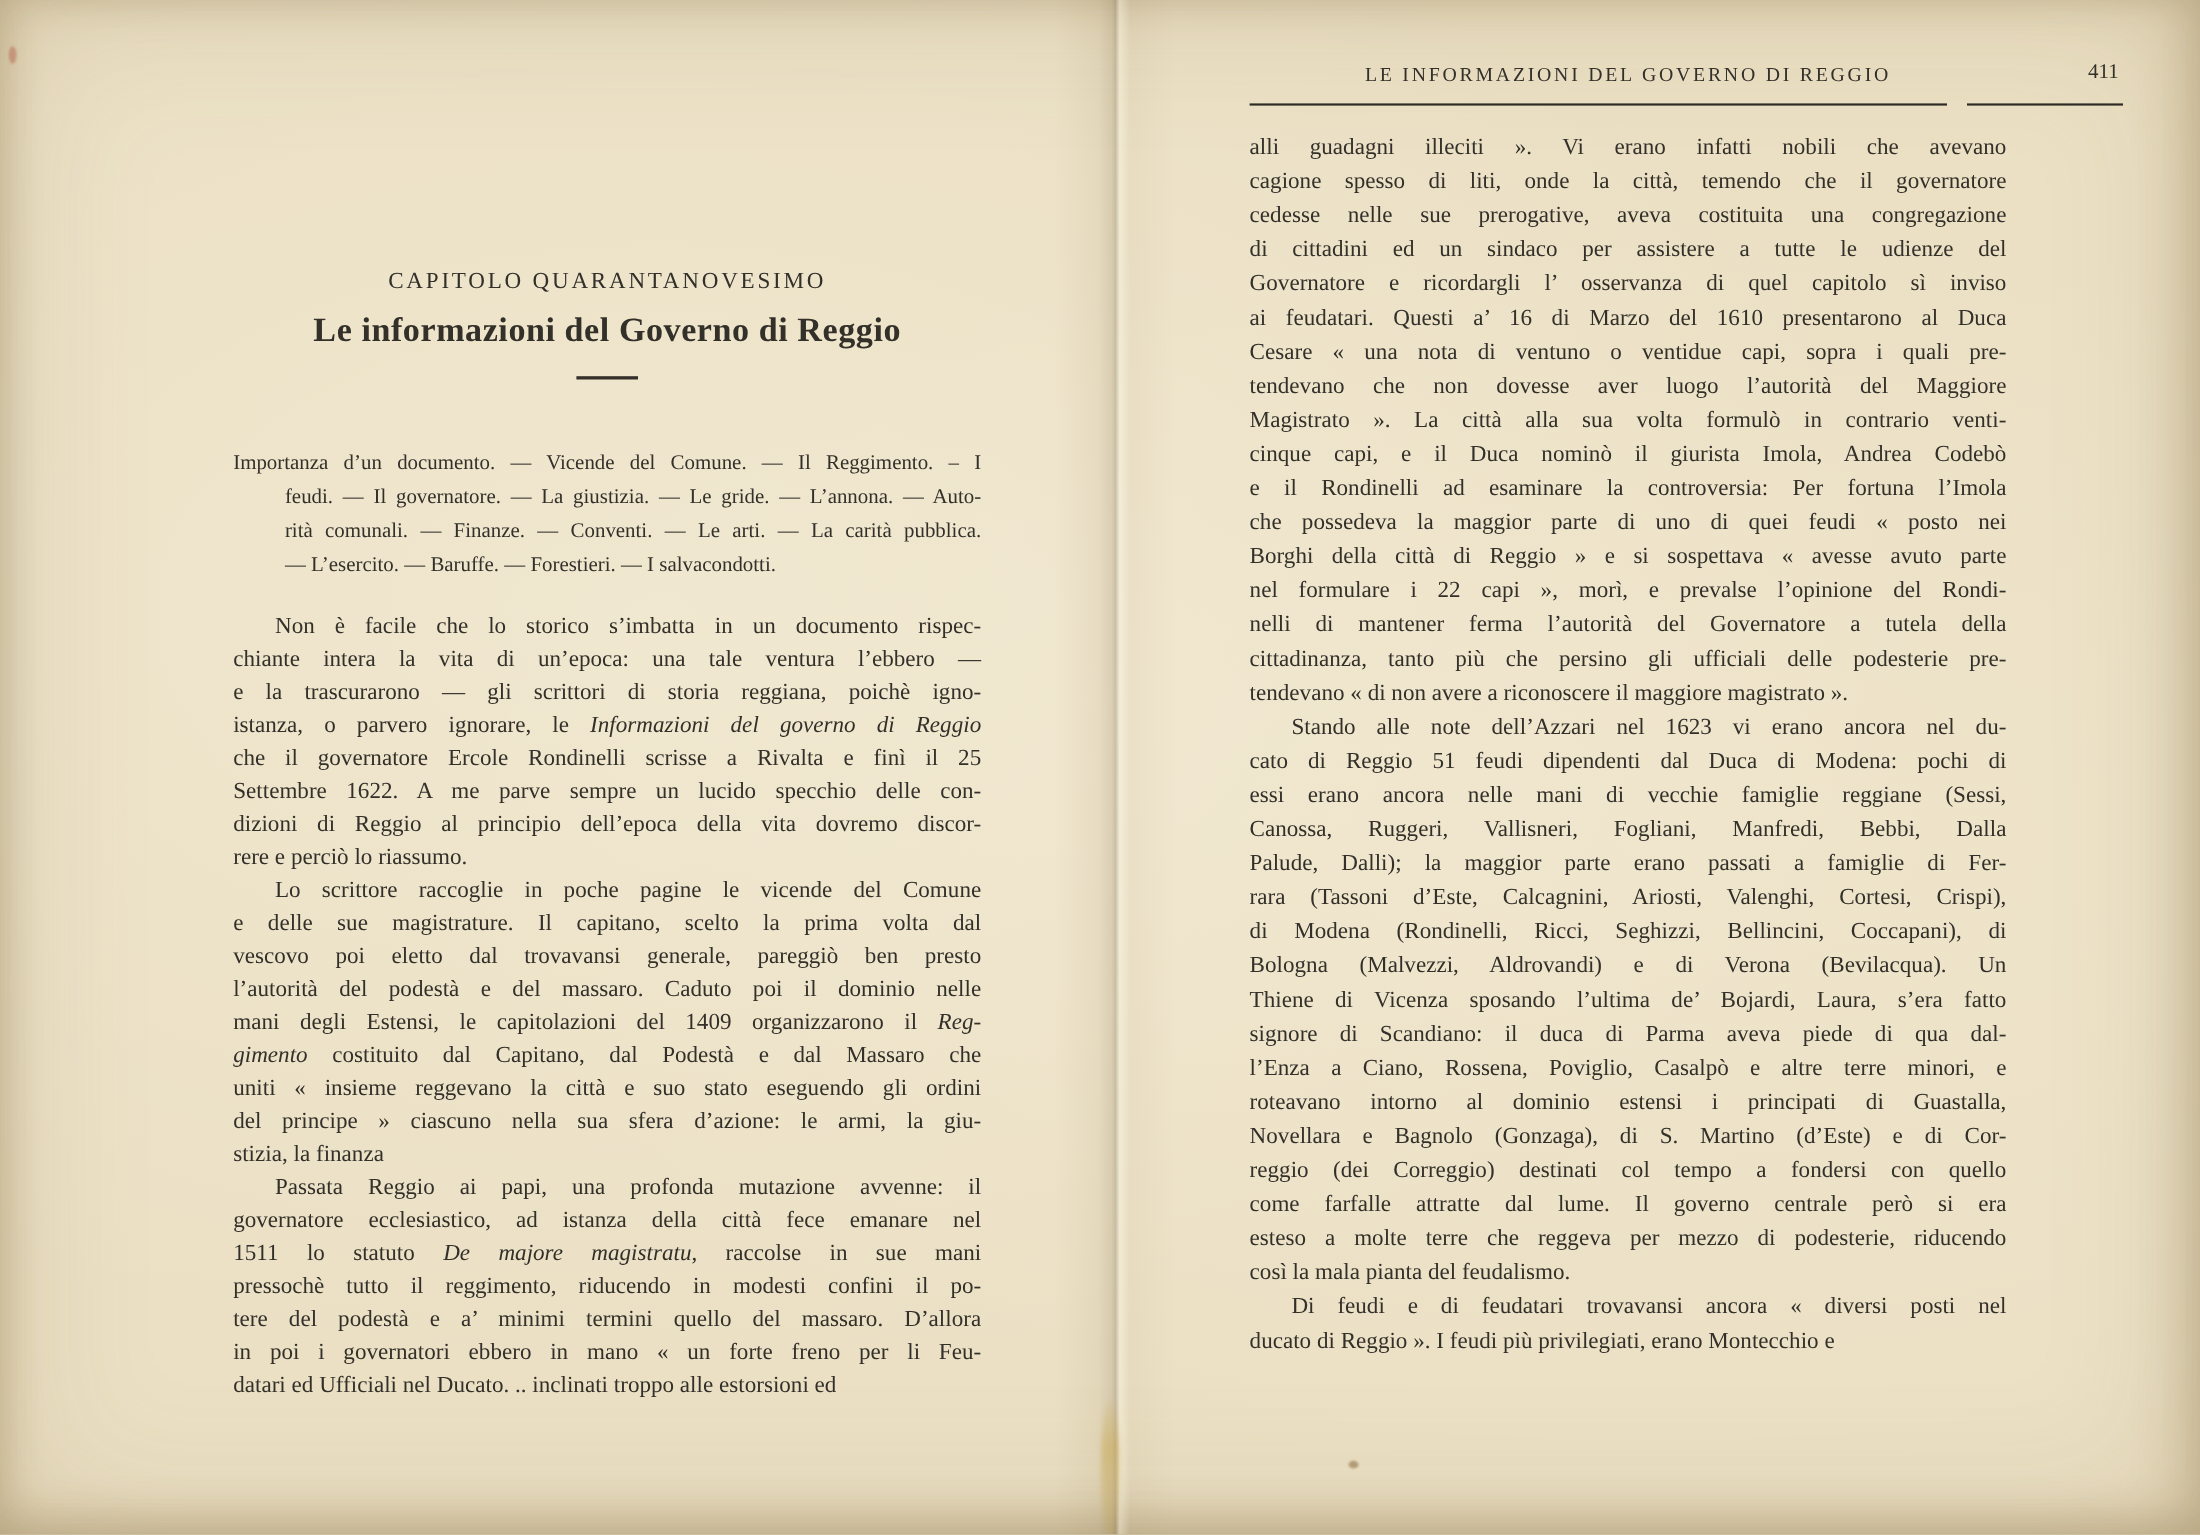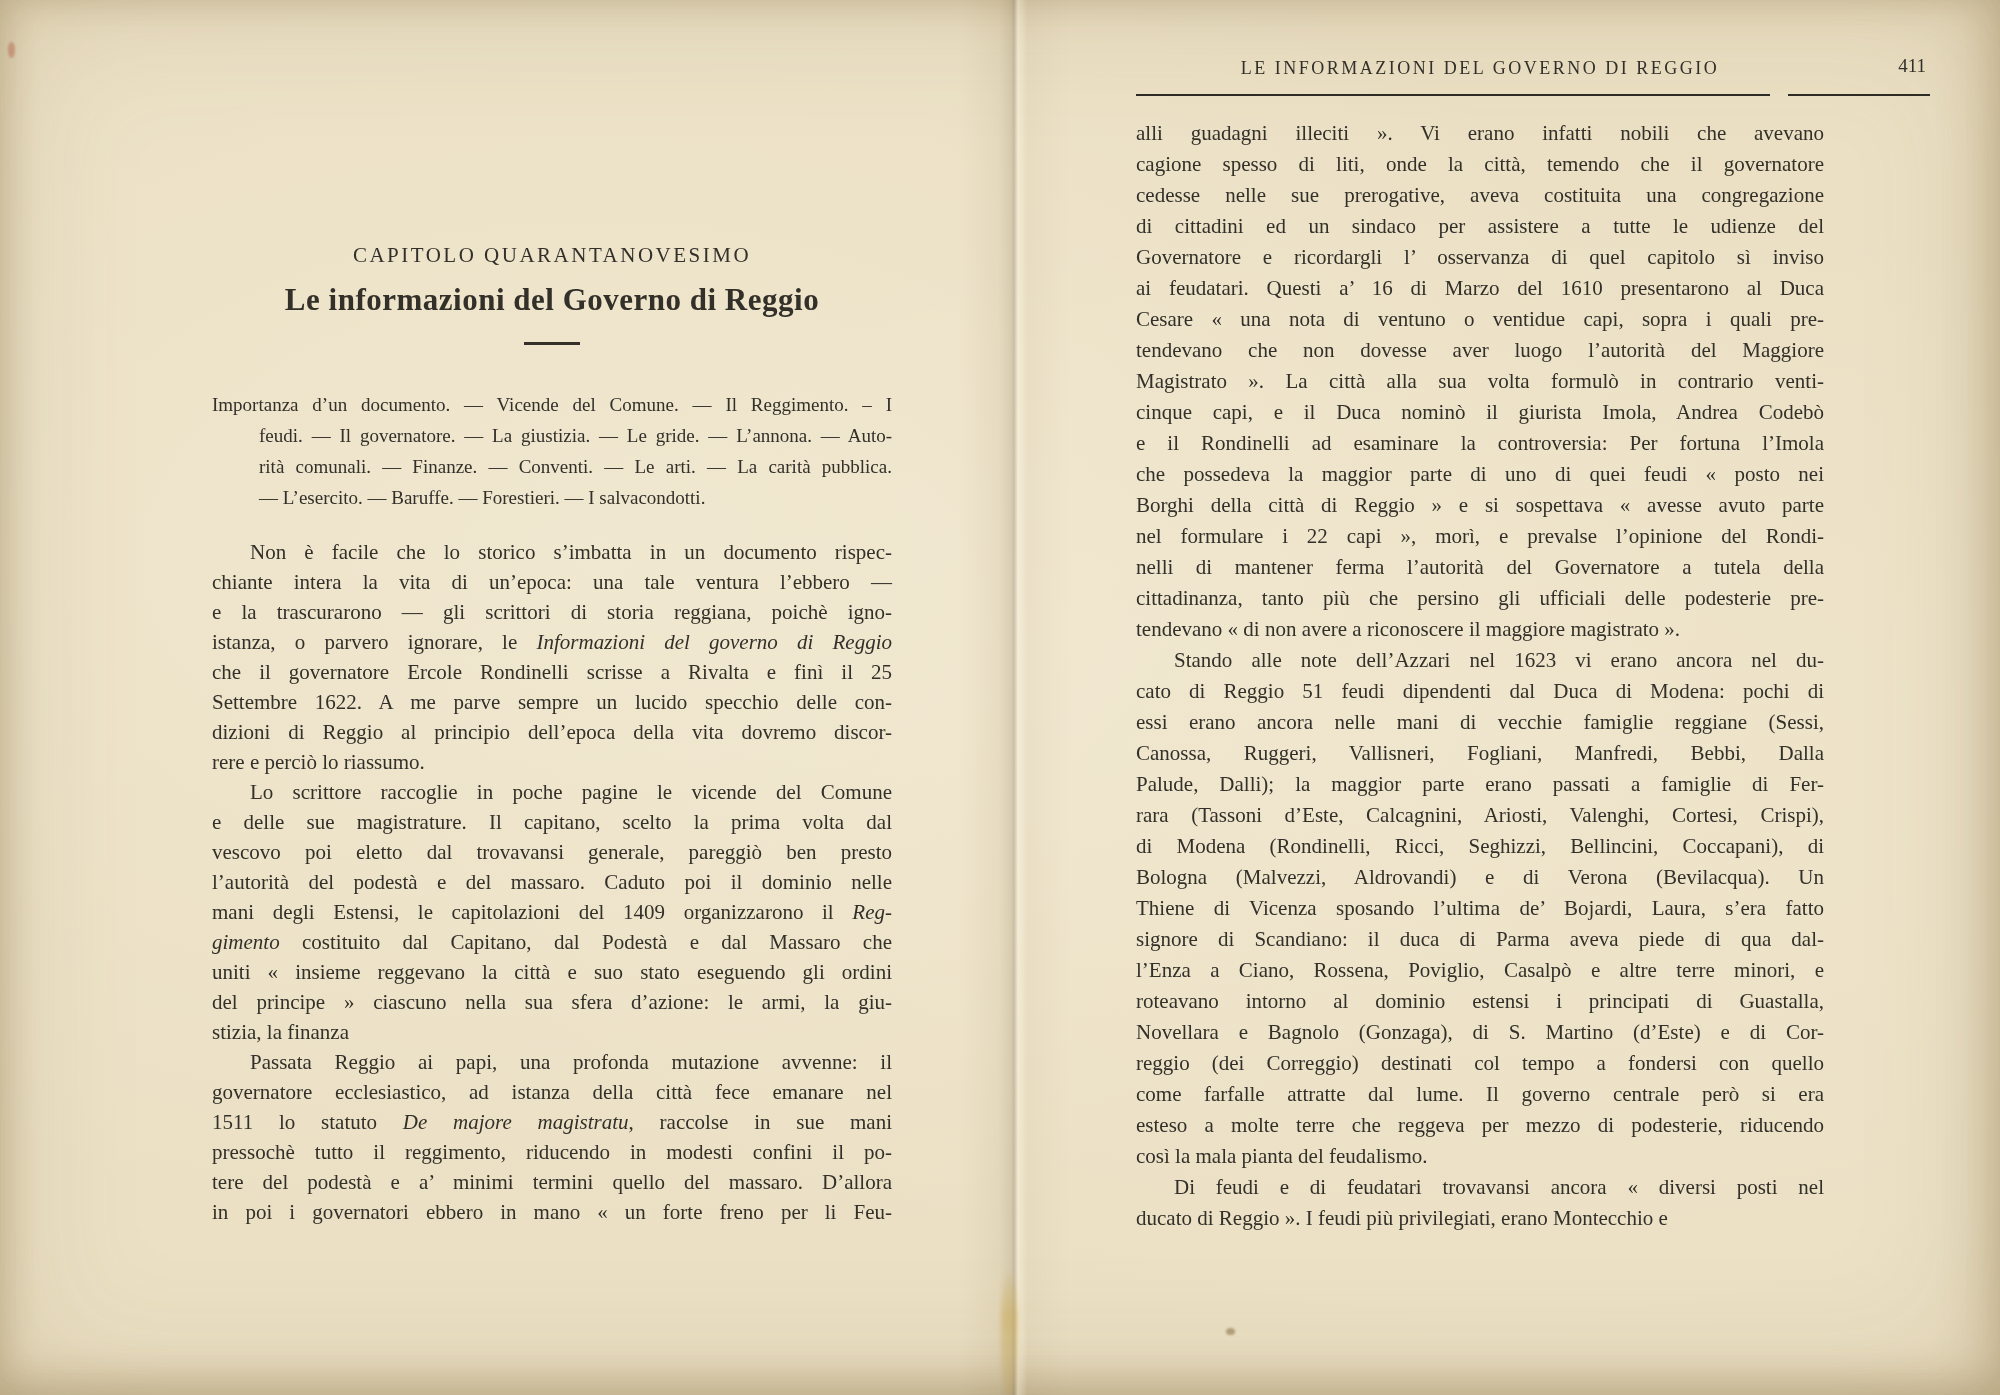--- a/index.html
+++ b/index.html
@@ -96,21 +96,21 @@
     letter-spacing: 0.5px;
     white-space: nowrap;
   }
   .title-divider {
     width: 56px;
     height: 3px;
     background: #35312a;
     margin: 24px auto 0 auto;
   }
   .summary {
-    margin-top: 44px;
+    margin-top: 60px;
     font-size: 19px;
     line-height: 31px;
   }
   .left-body {
     margin-top: 24px;
     font-size: 21px;
     line-height: 30px;
   }
 
   
@@ -215,20 +215,21 @@
           <div class="line"><span>del principe » ciascuno nella sua sfera d’azione: le armi, la giu-</span></div>
           <div class="line last"><span>stizia, la finanza</span></div>
         </div>
         <div class="paragraph">
           <div class="line indent"><span>Passata Reggio ai papi, una profonda mutazione avvenne: il</span></div>
           <div class="line"><span>governatore ecclesiastico, ad istanza della città fece emanare nel</span></div>
           <div class="line"><span>1511 lo statuto </span><span class="it">De majore magistratu</span><span>, raccolse in sue mani</span></div>
           <div class="line"><span>pressochè tutto il reggimento, riducendo in modesti confini il po-</span></div>
           <div class="line"><span>tere del podestà e a’ minimi termini quello del massaro. D’allora</span></div>
           <div class="line"><span>in poi i governatori ebbero in mano « un forte freno per li Feu-</span></div>
+          <div class="line last"><span>datari ed Ufficiali nel Ducato. .. inclinati troppo alle estorsioni ed</span></div>
         </div>
       </div>
   </div>
 
   <div class="right-col">
     <div class="header-row">
       <div class="running-header">LE INFORMAZIONI DEL GOVERNO DI REGGIO</div>
       <div class="page-number">411</div>
     </div>
     <div class="header-rule"></div>

